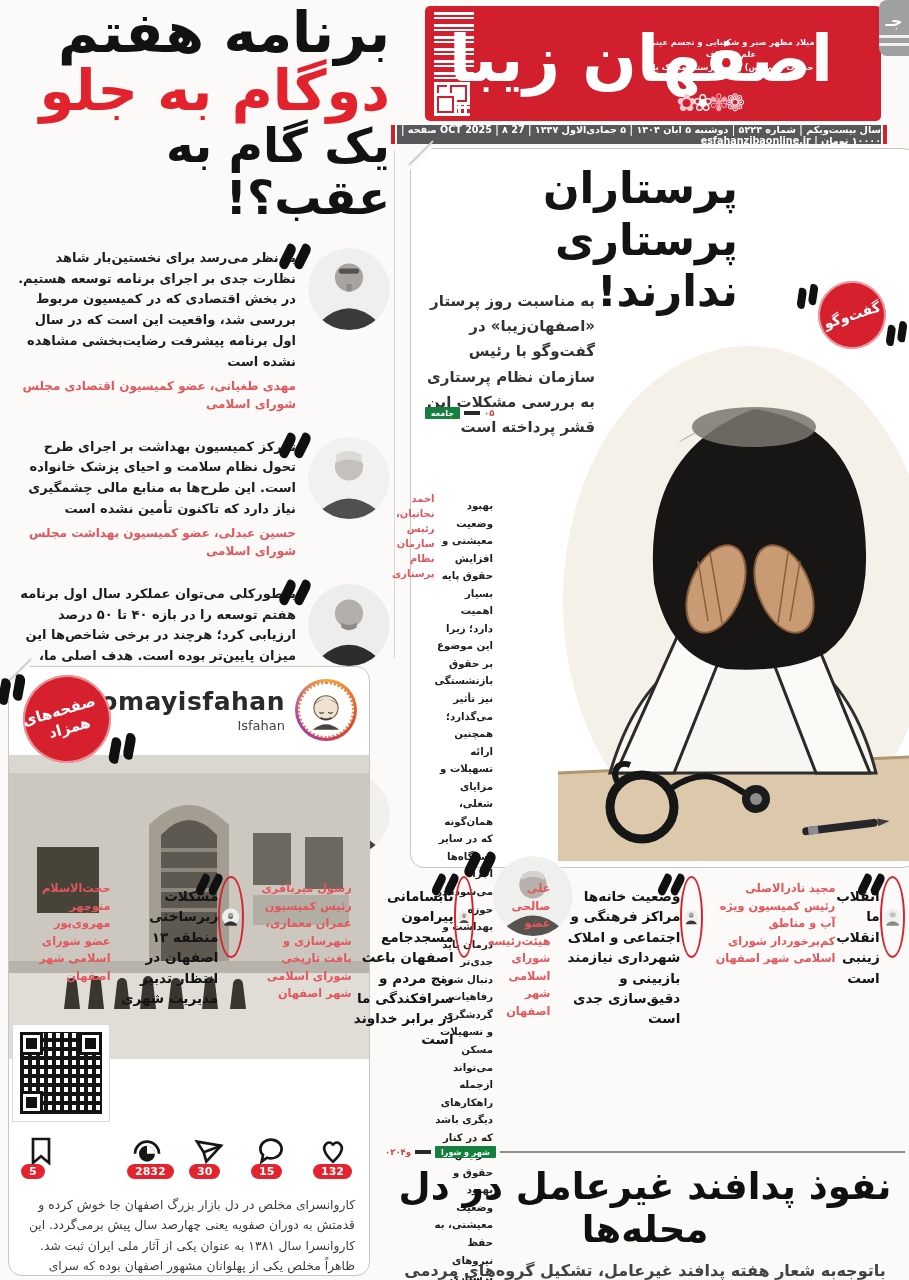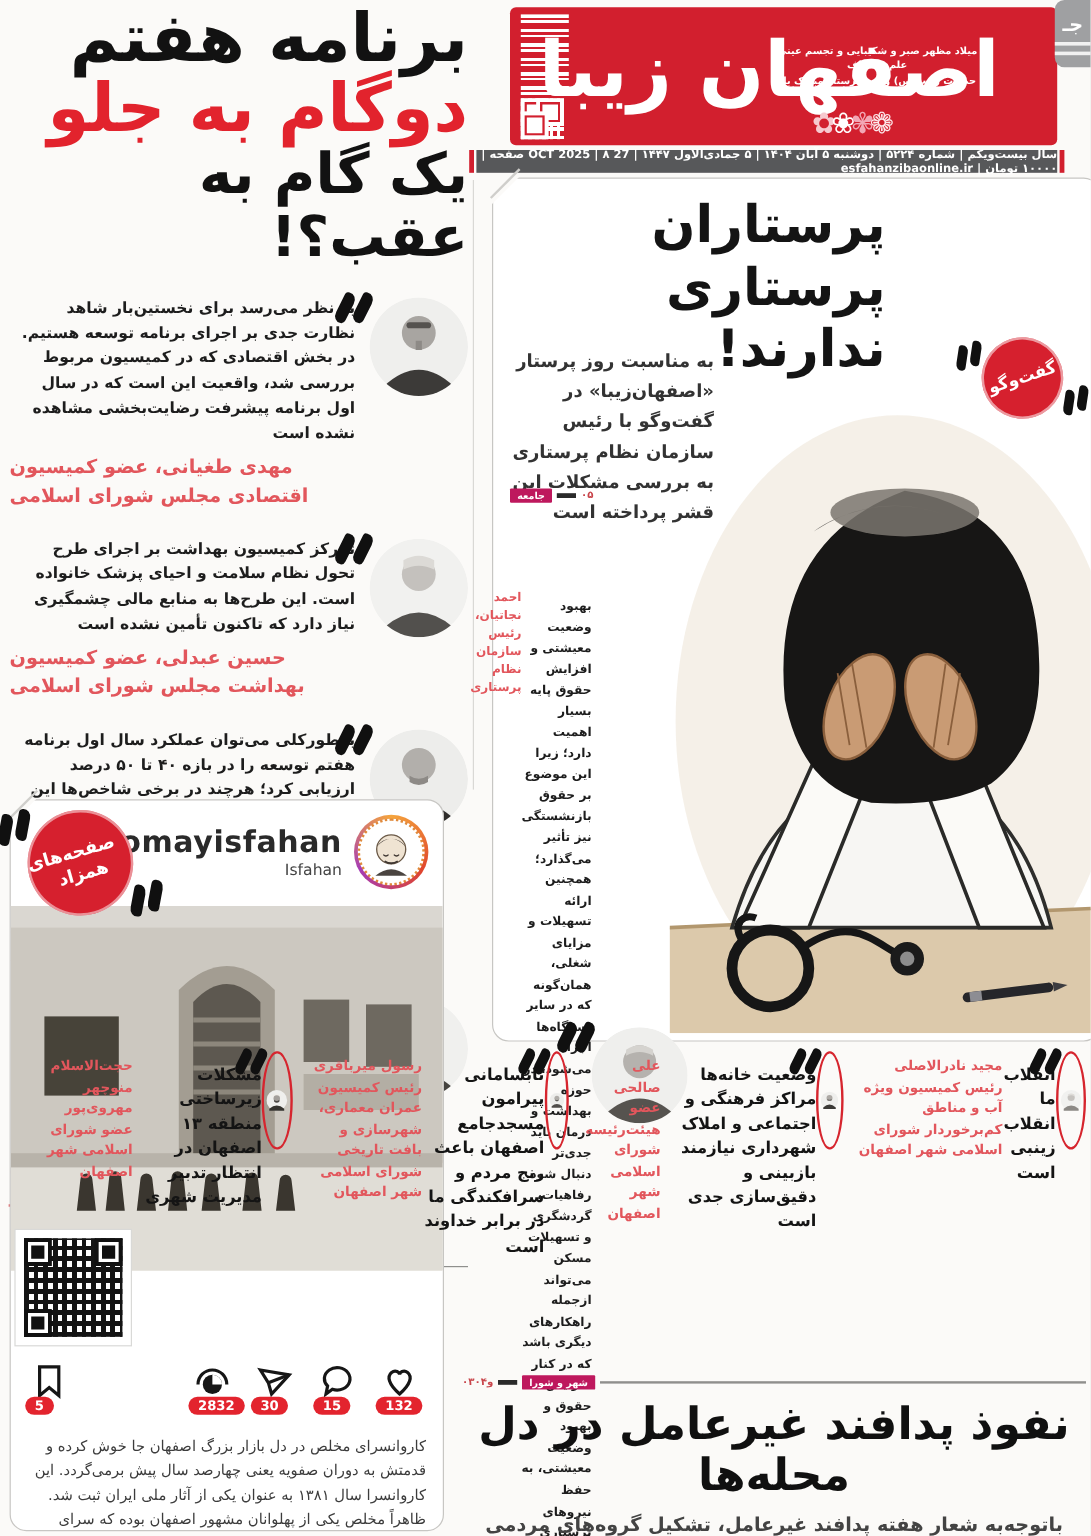--- a/index.html
+++ b/index.html
@@ -8,21 +8,21 @@
   .rtl{direction:rtl;}
   
   .qm{position:absolute;width:30px;height:26px;pointer-events:none;}
   .qm::before,.qm::after{content:"";position:absolute;top:0;width:11px;height:25px;background:#101010;
         border-radius:2px 8px 3px 8px;transform:skewX(-16deg) rotate(12deg);}
   .qm::before{left:0}.qm::after{left:15px}
   
   .tagrow{display:flex;align-items:center;gap:4px;direction:ltr;height:12px;}
   .tag-num{color:#c8454b;font-size:8.5px;font-weight:bold;}
   .tag-dash{width:16px;height:3.5px;background:#2a2a2a;}
-  .tag-box{background:#be185d;color:#fff;font-size:8px;font-weight:bold;padding:1.5px 6px;border-radius:1px;white-space:nowrap;}
+  .tag-box{background:#15803d;color:#fff;font-size:8px;font-weight:bold;padding:1.5px 6px;border-radius:1px;white-space:nowrap;}
   .tag-line{flex:1;height:1.5px;background:#8f8f8d;}
   
   .masthead{position:absolute;left:425px;top:6px;width:456px;height:115px;background:#d21f2e;border-radius:5px;}
   .mast-logo{position:absolute;right:40px;top:-4px;width:400px;text-align:center;color:#fff;
         font-size:64px;font-weight:bold;line-height:115px;letter-spacing:-2px;}
   .mast-congrats{position:absolute;right:58px;top:30px;width:184px;color:#fff;font-size:8.2px;
         line-height:1.5;text-align:center;font-weight:bold;}
   .barcode{position:absolute;left:9px;top:6px;width:40px;height:72px;
         background:repeating-linear-gradient(180deg,#fff 0 3px,rgba(0,0,0,0) 3px 5px,#fff 5px 7px,rgba(0,0,0,0) 7px 12px);}
   .qr{position:relative;background:
@@ -49,21 +49,21 @@
   .lh1{font-size:56px;font-weight:bold;color:#121212;text-align:right;line-height:1.04;}
   .lh2{font-size:56px;font-weight:bold;color:#e2232d;text-align:right;line-height:1.04;}
   .lh3{font-size:47px;font-weight:bold;color:#121212;text-align:right;line-height:1.1;}
   .lsub{margin-top:10px;font-size:16.5px;font-weight:bold;color:#4c4c4c;text-align:right;line-height:1.45;}
   .lq{display:flex;gap:12px;margin-top:24px;align-items:flex-start;}
   .av{position:relative;width:82px;height:82px;flex:none;}
   .av svg{width:100%;height:100%;border-radius:50%;display:block;}
   .av .qm{top:-4px;left:-26px;}
   .lq-body{flex:1;}
   .lq-text{font-size:13px;font-weight:bold;color:#1d1d1d;line-height:1.6;text-align:right;}
-  .lq-attr{margin-top:4px;font-size:16px;font-weight:bold;color:#e2565c;text-align:left;line-height:1.5;}
+  .lq-attr{margin-top:4px;font-size:12px;font-weight:bold;color:#e2565c;text-align:right;line-height:1.5;}
   .left-tag{margin-top:16px;}
   
   .vline{position:absolute;left:394px;top:150px;width:1px;height:508px;background:#d9d8d5;}
   
   .homay{position:absolute;left:8px;top:666px;width:362px;height:610px;background:#fff;
         border:1.5px solid #c7c6c3;border-radius:14px;box-sizing:border-box;}
   .fold::before{content:"";position:absolute;top:-2px;left:-2px;border-top:24px solid #fbfaf8;border-right:24px solid rgba(0,0,0,0);z-index:4;}
   .fold::after{content:"";position:absolute;top:3px;left:-7px;width:34px;height:2px;background:#cfcecb;transform:rotate(-45deg);z-index:5;}
   .homay-badge{position:absolute;left:14px;top:8px;width:88px;height:88px;border-radius:50%;background:#d6202e;
         transform:rotate(-16deg);color:#fff;display:flex;align-items:center;justify-content:center;text-align:center;
@@ -82,21 +82,21 @@
   .homay-photo svg{display:block;width:100%;height:100%;}
   .homay-qr{position:absolute;left:4px;top:358px;width:96px;height:96px;background:#fff;padding:7px;
         box-sizing:border-box;box-shadow:0 0 0 1px #d9d9d7;z-index:3;}
   .homay-qr .qr{width:100%;height:100%;}
   .stats{position:absolute;top:468px;left:0;width:100%;padding:0 16px;box-sizing:border-box;
         display:flex;direction:ltr;align-items:flex-start;}
   .stat{position:relative;width:36px;height:40px;}
   .stat svg{width:32px;height:32px;}
   .stat .cnt{position:absolute;bottom:-4px;left:-4px;background:#e3242e;color:#fff;font-size:11px;font-weight:bold;
         padding:1px 8px;border-radius:10px;}
-  .stats .grp{margin-left:auto;display:flex;gap:16px;}
+  .stats .grp{margin-left:auto;display:flex;gap:26px;}
   .homay-cap{position:absolute;top:528px;left:10px;right:14px;font-size:12.3px;color:#3c3c3c;
         text-align:right;line-height:1.65;}
   
   .feature{position:absolute;left:410px;top:148px;width:507px;height:720px;background:#fff;
         border:1.5px solid #c7c6c3;border-radius:14px;box-sizing:border-box;}
   .f-head{position:absolute;top:14px;left:5px;width:322px;text-align:right;font-weight:bold;color:#141414;
         font-size:43px;line-height:1.2;}
   .f-lead{position:absolute;top:140px;left:14px;width:170px;text-align:right;font-size:15px;font-weight:bold;
         color:#333;line-height:1.68;}
   .f-tag{position:absolute;top:258px;left:14px;width:110px;}

